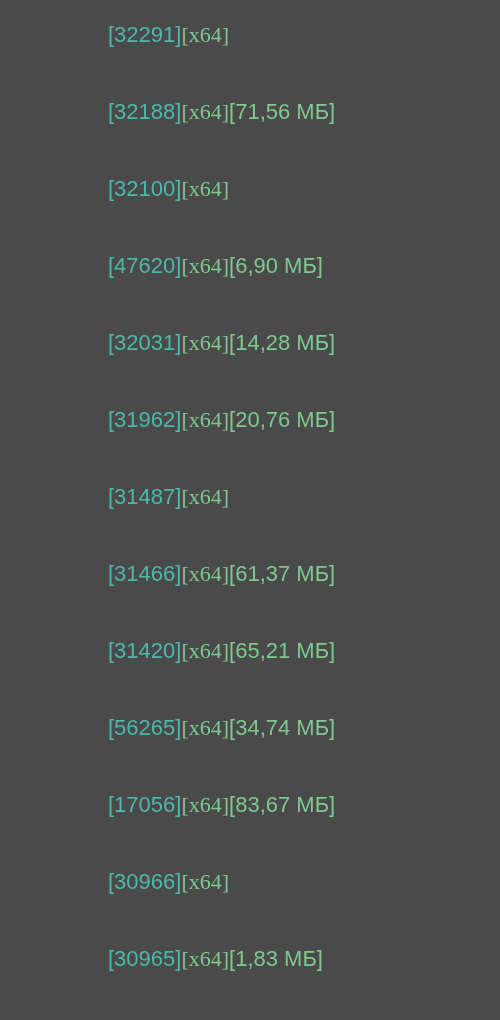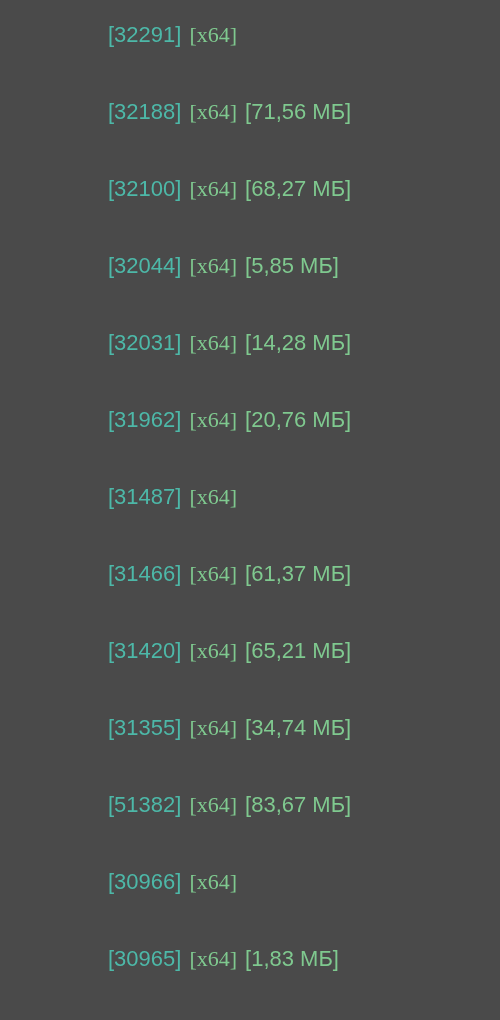--- a/index.html
+++ b/index.html
@@ -14,21 +14,20 @@
       font-family: sans-serif;
       font-size: 22px;
       padding-top: 20px;
       padding-left: 108px;
       overflow: hidden;
     }
     .row {
       height: 77px;
       display: flex;
       align-items: flex-start;
-      gap: 8px;
       padding-top: 2px;
     }
     .id-field {
       color: #4db8a8;
       white-space: nowrap;
     }
     .arch-field {
       color: #7fc98f;
       white-space: nowrap;
       font-family: Liberation Serif, serif;
@@ -47,26 +46,25 @@
       <span class="arch-field">[x64]</span>
     </div>
     <div class="row">
       <span class="id-field">[32188]</span>
       <span class="arch-field">[x64]</span>
       <span class="size-field">[71,56 МБ]</span>
     </div>
     <div class="row">
       <span class="id-field">[32100]</span>
       <span class="arch-field">[x64]</span>
-      <span class="size-field">[68,27 МБ]</span>
     </div>
     <div class="row">
-      <span class="id-field">[32044]</span>
+      <span class="id-field">[47620]</span>
       <span class="arch-field">[x64]</span>
-      <span class="size-field">[5,85 МБ]</span>
+      <span class="size-field">[6,90 МБ]</span>
     </div>
     <div class="row">
       <span class="id-field">[32031]</span>
       <span class="arch-field">[x64]</span>
       <span class="size-field">[14,28 МБ]</span>
     </div>
     <div class="row">
       <span class="id-field">[31962]</span>
       <span class="arch-field">[x64]</span>
       <span class="size-field">[20,76 МБ]</span>
@@ -79,26 +77,26 @@
       <span class="id-field">[31466]</span>
       <span class="arch-field">[x64]</span>
       <span class="size-field">[61,37 МБ]</span>
     </div>
     <div class="row">
       <span class="id-field">[31420]</span>
       <span class="arch-field">[x64]</span>
       <span class="size-field">[65,21 МБ]</span>
     </div>
     <div class="row">
-      <span class="id-field">[31355]</span>
+      <span class="id-field">[56265]</span>
       <span class="arch-field">[x64]</span>
       <span class="size-field">[34,74 МБ]</span>
     </div>
     <div class="row">
-      <span class="id-field">[51382]</span>
+      <span class="id-field">[17056]</span>
       <span class="arch-field">[x64]</span>
       <span class="size-field">[83,67 МБ]</span>
     </div>
     <div class="row">
       <span class="id-field">[30966]</span>
       <span class="arch-field">[x64]</span>
     </div>
     <div class="row">
       <span class="id-field">[30965]</span>
       <span class="arch-field">[x64]</span>

